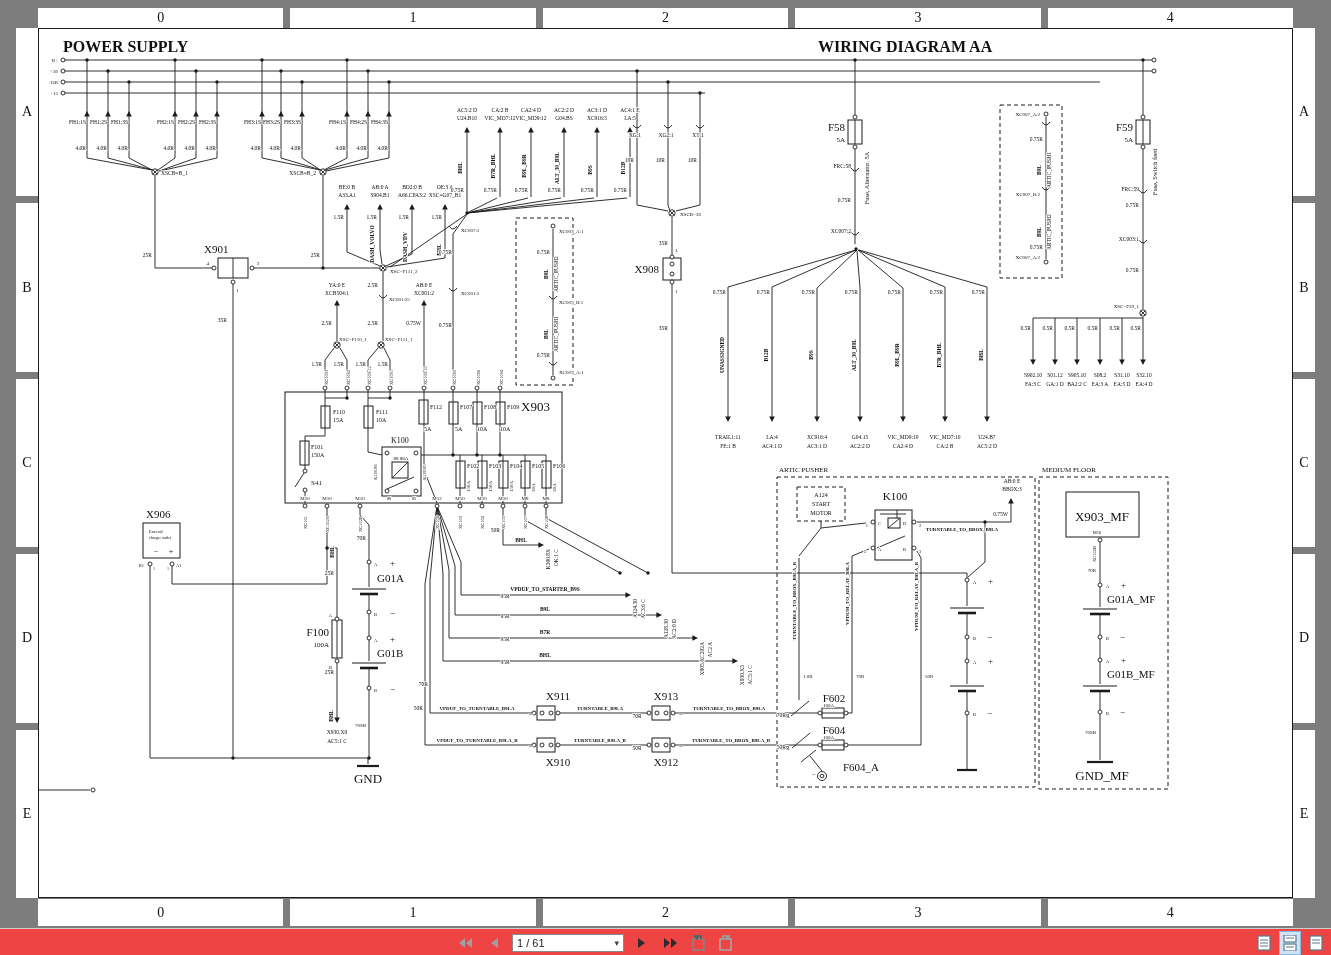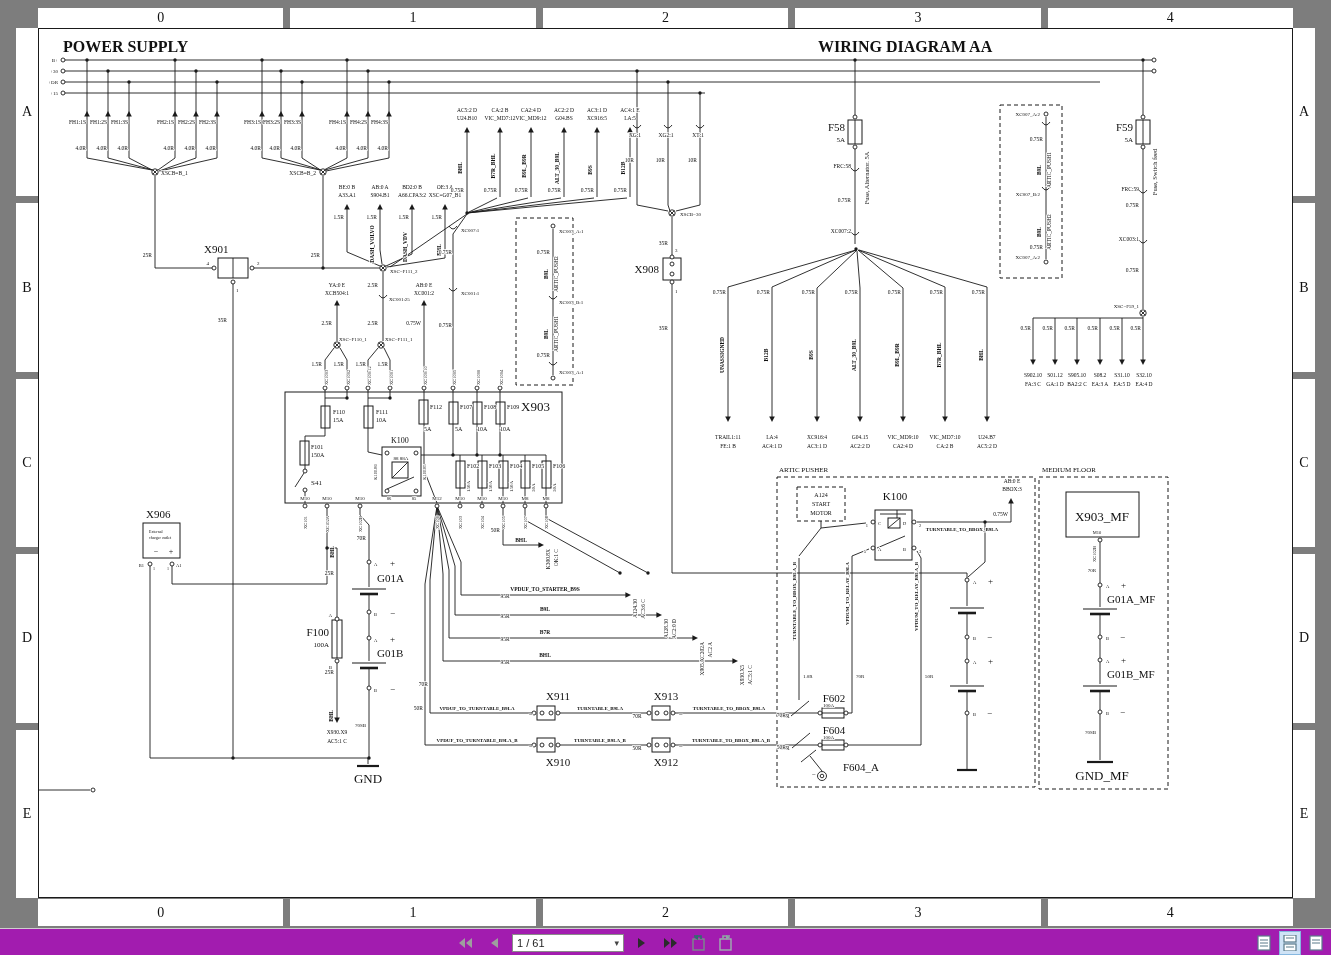--- a/index.html
+++ b/index.html
@@ -15,21 +15,21 @@
   .w{fill:none;stroke:#1a1a1a;stroke-width:0.9;}
   .tl{stroke:#1a1a1a;}
   .box{fill:none;stroke:#1a1a1a;stroke-width:1;}
   .boxf{fill:#fff;stroke:#1a1a1a;stroke-width:1;}
   .dash{fill:none;stroke:#1a1a1a;stroke-width:1;stroke-dasharray:4 3;}
   .pin{fill:#fff;stroke:#1a1a1a;stroke-width:0.9;}
   .dot{fill:#1a1a1a;stroke:none;}
   .ah{fill:#1a1a1a;stroke:none;}
   .lbl{fill:#111;stroke:#fff;stroke-width:1.5px;paint-order:stroke;font-family:"Liberation Serif",serif;}
   .lbl.b{font-weight:bold;}
-  .toolbar{position:absolute;left:0;top:928px;width:1331px;height:27px;background:#a21caf;border-top:1px solid #cfcfcf;box-sizing:border-box;font-family:"Liberation Sans",sans-serif;}
+  .toolbar{position:absolute;left:0;top:928px;width:1331px;height:27px;background:#ef4444;border-top:1px solid #cfcfcf;box-sizing:border-box;font-family:"Liberation Sans",sans-serif;}
   .tb-center{position:absolute;left:456px;top:0;height:27px;display:flex;align-items:center;gap:8px;}
   .tb-right{position:absolute;right:4px;top:0;height:27px;display:flex;align-items:center;gap:4px;}
   .nav-btn{width:20px;height:20px;display:flex;align-items:center;justify-content:center;cursor:pointer;}
   .pagebox{width:112px;height:18px;background:#fff;border:1px solid #8a8a8a;display:flex;align-items:center;font-size:11px;color:#222;padding:0 4px;box-sizing:border-box;cursor:text;}
   .pagebox span.val{flex:1;}
   .pagebox .caret{font-size:9px;color:#444;}
   .view-icon{width:20px;height:22px;display:flex;align-items:center;justify-content:center;cursor:pointer;border:1px solid transparent;}
   .view-icon.selected{background:#cfe3f6;border:1px solid #86b7e0;}
 </style>
 </head>

